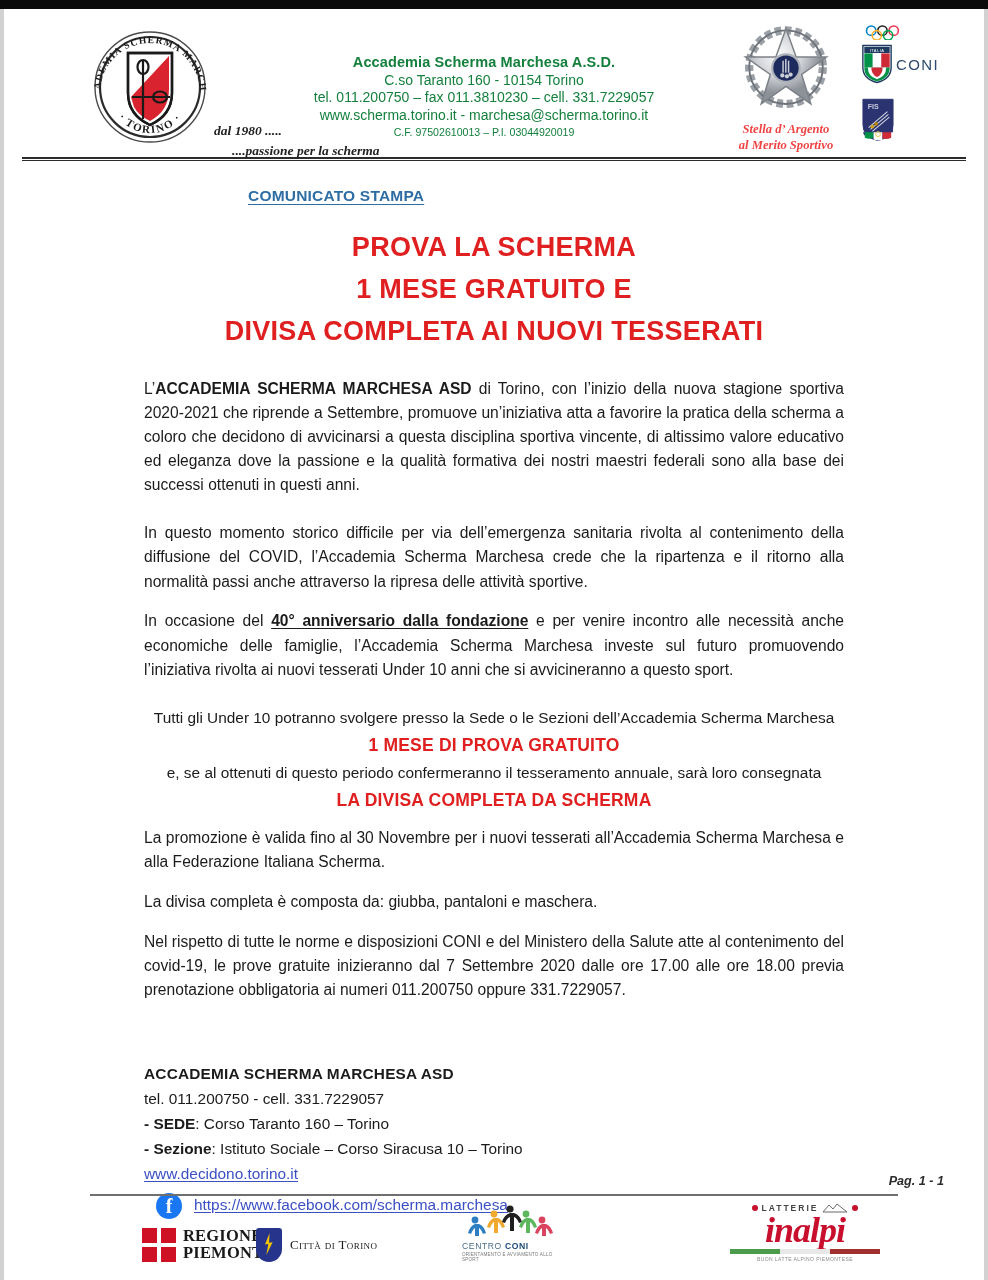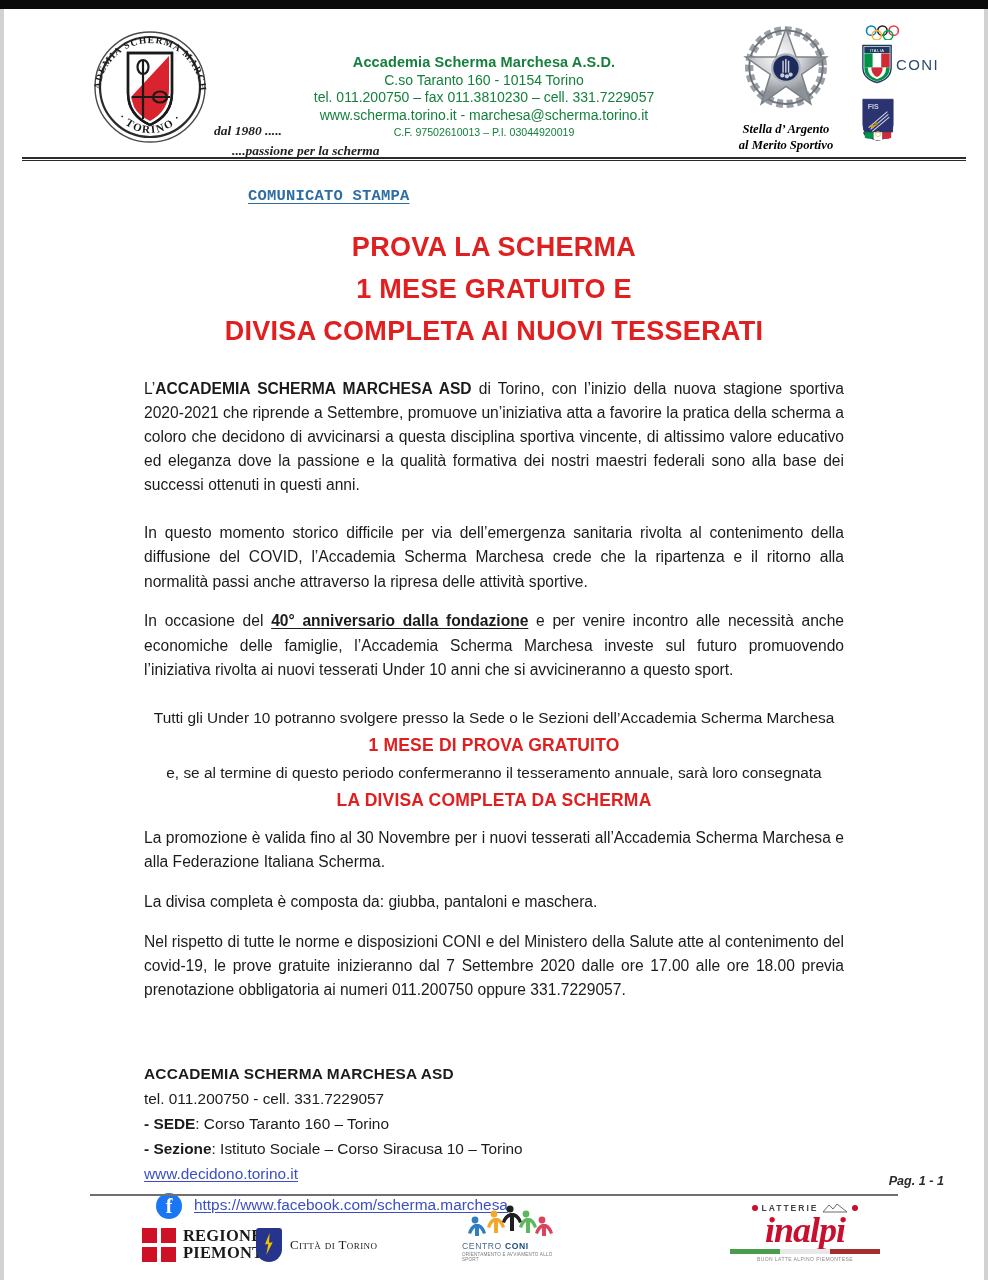--- a/index.html
+++ b/index.html
@@ -72,21 +72,21 @@
 
   
   .stella {
     position: absolute; left: 700px; top: 14px;
     width: 128px; text-align: center;
   }
   .stella-cap {
     font-family: "Liberation Serif", serif;
     font-weight: bold; font-style: italic;
     font-size: 12.6px; line-height: 1.3;
-    color: #000000; margin-top: 2px;
+    color: #ef4444; margin-top: 2px;
   }
 
   .fed-logos {
     position: absolute; left: 840px; top: 16px;
     width: 100px;
   }
   .coni-row { display: flex; align-items: center; gap: 4px; }
   .coni-txt {
     font-size: 15px; color: #2e4a6b; letter-spacing: 1.4px;
     font-weight: 500;
@@ -105,21 +105,20 @@
   }
   .comunicato {
     margin: 26px 0 0 122px;
     color: #2e6da4;
     font-weight: bold;
     font-size: 15.5px;
     text-decoration: underline;
     text-underline-offset: 3px;
     letter-spacing: .2px;
     display: inline-block;
-    font-family: Liberation Mono, monospace;
   }
 
   .title {
     margin-top: 22px;
     text-align: center;
     color: #e02020;
     font-weight: bold;
     font-size: 27px;
     line-height: 1.55;
     letter-spacing: .3px;
@@ -393,21 +392,21 @@
 
       <p class="para">In questo momento storico difficile per via dell’emergenza sanitaria rivolta al contenimento della diffusione del COVID, l’Accademia Scherma Marchesa crede che la ripartenza e il ritorno alla normalità passi anche attraverso la ripresa delle attività sportive.</p>
 
       <p class="para tight"><span>In occasione del </span><span class="u-bold">40° anniversario dalla fondazione</span><span> e per venire incontro alle necessità anche economiche delle famiglie, l’Accademia Scherma Marchesa investe sul futuro promuovendo l’iniziativa rivolta ai nuovi tesserati Under 10 anni che si avvicineranno a questo sport.</span></p>
 
       <div class="para">
         <div class="plain-center">Tutti gli Under 10 potranno svolgere presso la Sede o le Sezioni dell’Accademia Scherma Marchesa</div>
         <div class="center-line">
           <span class="red-strong">1 MESE DI PROVA GRATUITO</span>
         </div>
-        <div class="plain-center" style="margin-top:2px">e, se al termine di questo periodo confermeranno il tesseramento annuale, sarà loro consegnata</div>
+        <div class="plain-center" style="margin-top:2px">e, se al ottenuti di questo periodo confermeranno il tesseramento annuale, sarà loro consegnata</div>
         <div class="center-line">
           <span class="red-strong">LA DIVISA COMPLETA DA SCHERMA</span>
         </div>
       </div>
 
       <p class="para" style="margin-top:12px">La promozione è valida fino al 30 Novembre per i nuovi tesserati all’Accademia Scherma Marchesa e alla Federazione Italiana Scherma.</p>
       <p class="para tight">La divisa completa è composta da: giubba, pantaloni e maschera.</p>
       <p class="para tight">Nel rispetto di tutte le norme e disposizioni CONI e del Ministero della Salute atte al contenimento del covid-19, le prove gratuite inizieranno dal 7 Settembre 2020 dalle ore 17.00 alle ore 18.00 previa prenotazione obbligatoria ai numeri 011.200750 oppure 331.7229057.</p>
     </div>
 

